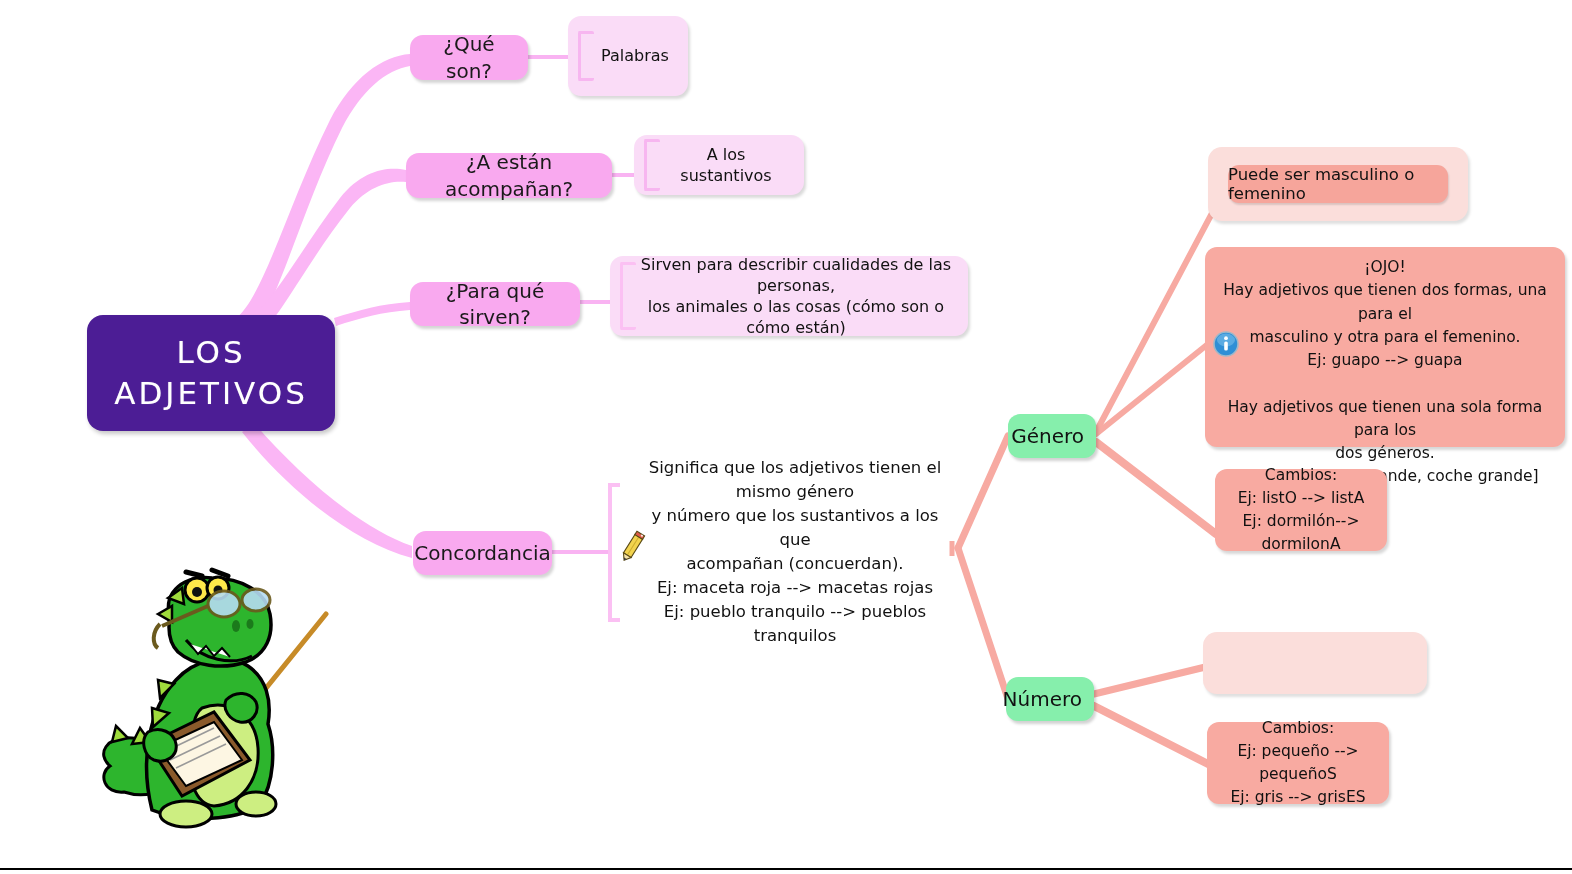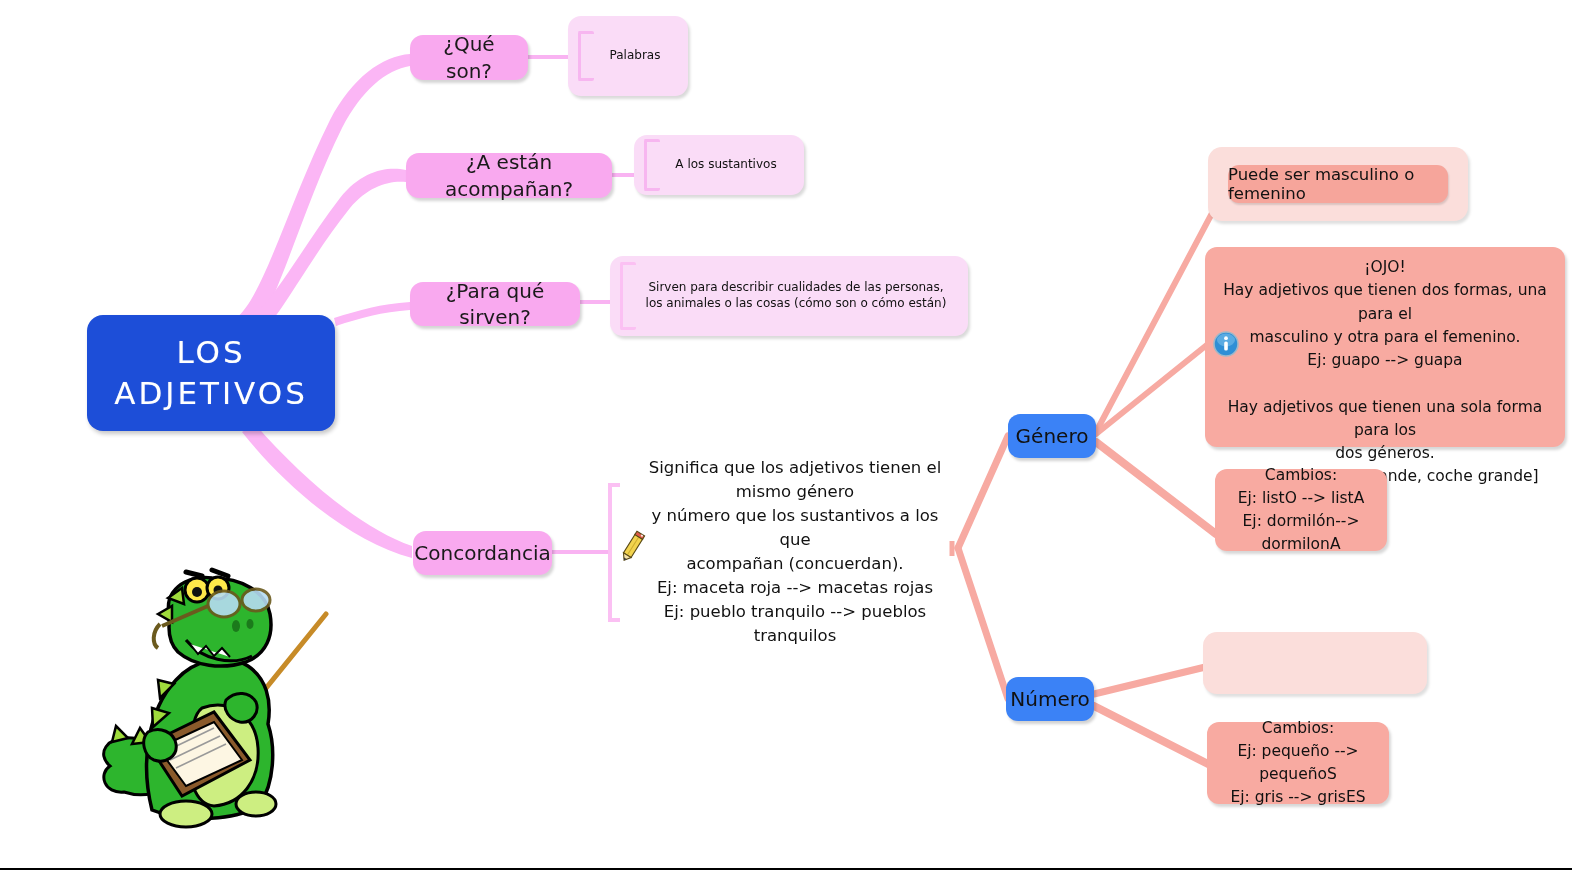--- a/index.html
+++ b/index.html
@@ -12,60 +12,61 @@
   svg.links{position:absolute;left:0;top:0;width:1572px;height:874px;pointer-events:none;}
 
   .node{
     position:absolute;box-sizing:border-box;
     display:flex;align-items:center;justify-content:center;
     text-align:center;line-height:1.32;
   }
 
   
   .central{
-    background:#1d4ed8;color:#ffffff;border-radius:16px;
+    background:#4c1d95;color:#ffffff;border-radius:16px;
     font-size:31px;letter-spacing:3px;font-weight:400;
     text-shadow:0 0 1px rgba(255,255,255,.35);
     box-shadow:2px 3px 4px rgba(0,0,0,.22);
     padding:22px 10px;
   }
   .central span{display:block;white-space:pre-line;}
 
   
   .vnode{
     background:#f9a9ef;border-radius:13px;color:#1a1a1a;
     font-size:20px;box-shadow:2px 3px 3px rgba(0,0,0,.17);
     padding:4px 12px;
   }
   
   .vdetail{
     background:#fadcf7;border-radius:13px;color:#111;
-    font-size:12px;box-shadow:2px 3px 3px rgba(0,0,0,.15);
+    font-size:16px;box-shadow:2px 3px 3px rgba(0,0,0,.15);
     padding:8px 14px 8px 28px;
   }
   .vdetail .txt{white-space:pre-line;}
   
   .bracket{
     position:absolute;left:10px;top:50%;transform:translateY(-50%);
     width:13px;border:3px solid #f7b6f0;border-right:none;
     border-radius:2px;
   }
   .bracket-lg{border-color:#fbc0f3;}
 
   
   .plain{
     color:#111;font-size:16.5px;line-height:1.45;
     white-space:pre-line;
   }
 
   
   .snode{
-    background:#3b82f6;border-radius:12px;color:#111;
+    background:#86efac;border-radius:12px;color:#111;
     font-size:20px;box-shadow:2px 3px 3px rgba(0,0,0,.18);
     padding:4px 12px;
+    justify-content:flex-end;
   }
   .sdetail{
     background:#f8aaa1;border-radius:12px;color:#111;font-size:15.5px;
     box-shadow:2px 3px 3px rgba(0,0,0,.16);padding:9px 14px;
     line-height:1.5;white-space:pre-line;
   }
   .shell{
     background:#fbdedb;border-radius:14px;
     box-shadow:2px 3px 3px rgba(0,0,0,.13);
   }

